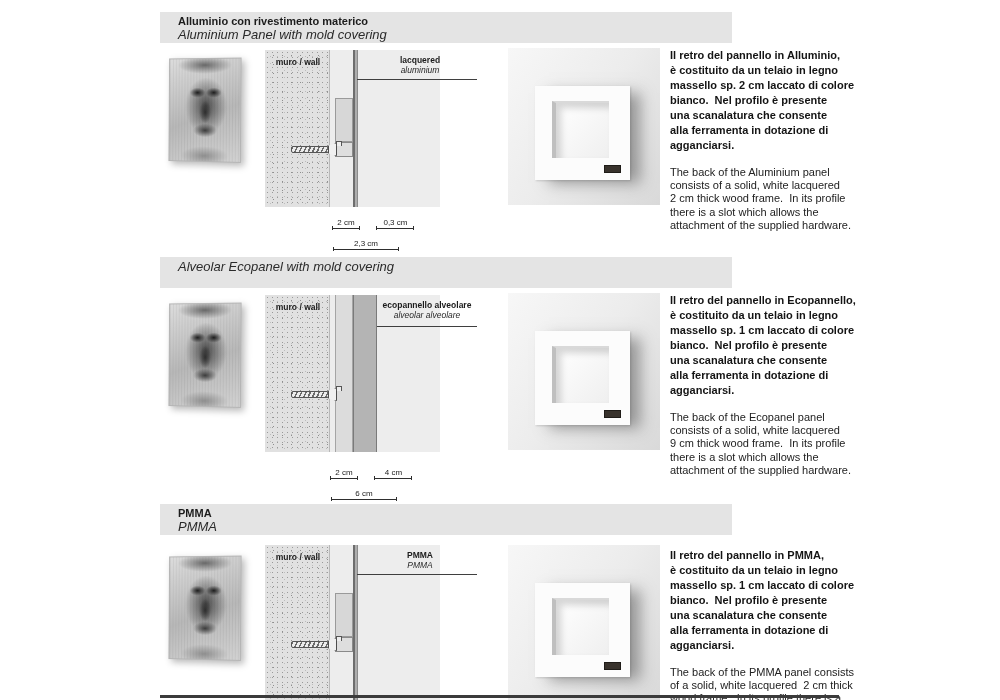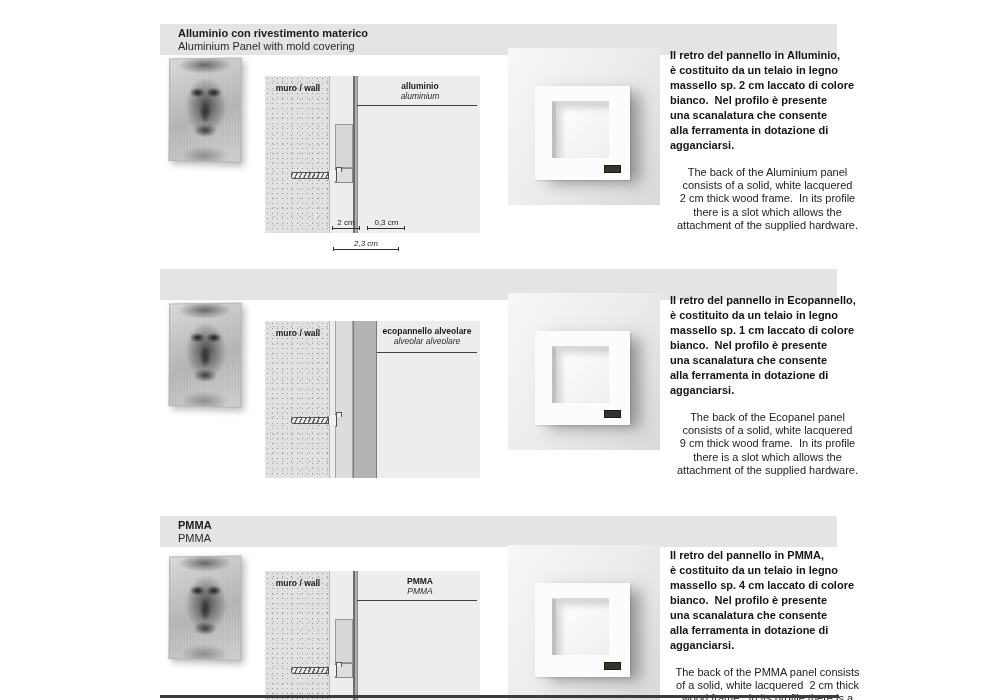--- a/index.html
+++ b/index.html
@@ -4,44 +4,44 @@
 <style>
   * { margin:0; padding:0; box-sizing:border-box; }
   html,body { background:#ffffff; }
   body { width:1000px; height:700px; overflow:hidden; position:relative;
          font-family:"Liberation Sans", sans-serif; color:#1a1a1a; }
   .page { position:absolute; left:0; top:0; width:1000px; height:700px; }
 
   .section { position:absolute; left:0; width:1000px; height:248px; }
 
   
-  .sec-header { position:absolute; left:160px; top:16px; width:677px; height:31px;
+  .sec-header { position:absolute; left:160px; top:4px; width:572px; height:31px;
                 background:#e4e4e4; padding:3px 0 0 18px; }
   .sec-title-it { font-size:11px; font-weight:bold; line-height:13px; color:#1c1c1c; }
-  .sec-title-en { font-size:11px; line-height:13px; color:#2a2a2a; }
+  .sec-title-en { font-size:13px; line-height:13px; color:#2a2a2a;font-style:italic; }
 
   
   .art { position:absolute; left:168px; top:50px; width:73px; height:104px;
          transform: perspective(320px) rotateY(-7deg) rotate(.4deg);
          box-shadow: 3px 3px 7px rgba(0,0,0,.28); border:1px solid #b5b5b5;
          background:
            radial-gradient(ellipse 11px 7px at 40% 33%, #1d1d1d, transparent 72%),
            radial-gradient(ellipse 11px 7px at 63% 33%, #1d1d1d, transparent 72%),
            radial-gradient(ellipse 8px 15px at 51% 52%, #2e2e2e, transparent 75%),
            radial-gradient(ellipse 16px 9px at 51% 70%, #3c3c3c, transparent 75%),
            radial-gradient(ellipse 28px 38px at 52% 46%, rgba(45,45,45,.8), rgba(90,90,90,.25) 60%, transparent 75%),
            radial-gradient(ellipse 34px 11px at 50% 6%, rgba(70,70,70,.75), transparent 80%),
            radial-gradient(ellipse 30px 12px at 50% 95%, rgba(95,95,95,.55), transparent 80%),
            repeating-linear-gradient(90deg, rgba(0,0,0,.05) 0 1px, transparent 1px 3px),
            linear-gradient(160deg,#dcdcdc,#b8b8b8 55%,#d2d2d2);
   }
 
   
-  .diagram { position:absolute; left:265px; top:42px; width:215px; height:157px;
-             background:#ededed;margin-top:26px; }
+  .diagram { position:absolute; left:265px; top:42px; width:175px; height:157px;
+             background:#ededed; }
   .wall { position:absolute; left:0; top:0; bottom:0; width:65px;
           background-color:#e1e1e1;
           background-image:
             radial-gradient(#9a9a9a .6px, transparent .8px),
             radial-gradient(#bdbdbd .6px, transparent .8px),
             radial-gradient(#8f8f8f .5px, transparent .7px);
           background-size:5px 5px, 7px 7px, 9px 9px;
           background-position:0 0, 2px 3px, 4px 1px;
           border-right:1px solid #b9b9b9; }
   .wall-label { position:absolute; left:6px; top:7px; width:54px; text-align:center;
@@ -70,42 +70,42 @@
   .mat-en { font-size:8.5px; line-height:10px; color:#2a2a2a;font-style:italic; }
   .leader { position:absolute; left:92px; top:29px; width:120px; height:0;
             border-bottom:1.5px solid #3f3f3f; }
   .wide .leader { left:112px; width:100px; top:31px; }
 
   
   .dims { position:absolute; }
   .dims-row { white-space:nowrap; margin-bottom:3px; }
   .dim { display:inline-block; text-align:center; font-size:8px; color:#1c1c1c;
          border-bottom:1px solid #2e2e2e; padding:0 2px 1px; position:relative; }
-  .dim + .dim { margin-left:3px; }
+  .dim + .dim { margin-left:12px; }
   .dim::before, .dim::after { content:""; position:absolute; bottom:-2px; width:1px; height:4px; background:#2e2e2e; }
   .dim::before { left:0; } .dim::after { right:0; }
-  .dim.w1 { min-width:28px; } .dim.w2 { min-width:38px; } .dim.total { min-width:66px; margin-left:1px;font-style:italic; }
+  .dim.w1 { min-width:28px; } .dim.w2 { min-width:38px; } .dim.total { min-width:66px; margin-left:1px; }
 
   
   .photo { position:absolute; left:508px; top:40px; width:152px; height:157px;
            background:linear-gradient(125deg,#f7f7f7 0%,#ececec 50%,#d9d9d9 100%); overflow:hidden; }
   .pframe { position:absolute; left:27px; top:38px; width:95px; height:94px;
             background:#fcfcfc;
             box-shadow: 12px 5px 14px -2px rgba(70,70,70,.5), 1px 1px 2px rgba(0,0,0,.15); }
   .phole { position:absolute; left:17px; top:15px; right:21px; bottom:22px;
            background:linear-gradient(135deg,#ffffff,#efefef);
            border-left:4px solid #bfbfbf; border-top:2px solid #d9d9d9;
            box-shadow: inset 5px 5px 7px rgba(0,0,0,.16); }
   .badge { position:absolute; right:9px; bottom:7px; width:17px; height:8px;
            background:#38322c; border:1px solid #1f1c18; }
 
   
   .desc { position:absolute; left:670px; top:40px; width:195px; }
   .desc-it { font-size:11px; font-weight:bold; line-height:15px; white-space:pre-wrap; color:#141414; }
-  .desc-en { font-size:11px; line-height:13.2px; white-space:pre-wrap; margin-top:13px; color:#222;text-align:center; }
+  .desc-en { font-size:11px; line-height:13.2px; white-space:pre-wrap; margin-top:13px; color:#222; }
 
   
   #sec0 { top:8px; } #sec1 { top:253px; } #sec2 { top:500px; height:200px; }
   #sec2 .art { top:56px; }
   #sec2 .diagram { top:45px; height:160px; }
   #sec2 .photo { top:45px; }
   #sec2 .desc { top:48px; }
 
   .footer-rule { position:absolute; left:160px; top:695px; width:679px; height:3px;
                  background:#3b3b3b; }
@@ -126,21 +126,21 @@
       <div class="wall-label">muro / wall</div>
       <div class="frame-block"></div>
       <div class="bracket"></div>
       <div class="panel-layer"></div>
       <div class="screw">
         <div class="shaft"></div>
         <div class="head"></div>
         <div class="slot"></div>
       </div>
       <div class="mat-label">
-        <div class="mat-it">alluminio</div>
+        <div class="mat-it">lacquered</div>
         <div class="mat-en">aluminium</div>
       </div>
       <div class="leader"></div>
     </div>
     <div class="dims" style="left:332px; top:203px;">
       <div class="dims-row">
         <span class="dim w1">2 cm</span>
         <span class="dim w2">0,3 cm</span>
       </div>
       <div class="dims-row">
@@ -164,37 +164,47 @@
       <div class="desc-en">The back of the Aluminium panel
 consists of a solid, white lacquered
 2 cm thick wood frame.  In its profile
 there is a slot which allows the
 attachment of the supplied hardware.</div>
     </div>
   </div>
 
   <div class="section" id="sec1">
     <div class="sec-header">
+      <div class="sec-title-en">Alveolar Ecopanel with mold covering</div>
     </div>
     <div class="art"></div>
     <div class="diagram wide">
       <div class="wall"></div>
       <div class="wall-label">muro / wall</div>
       <div class="frame-strip"></div>
       <div class="panel-layer"></div>
       <div class="screw">
         <div class="shaft"></div>
         <div class="head"></div>
         <div class="slot"></div>
       </div>
       <div class="mat-label">
         <div class="mat-it">ecopannello alveolare</div>
         <div class="mat-en">alveolar alveolare</div>
       </div>
       <div class="leader"></div>
+    </div>
+    <div class="dims" style="left:330px; top:208px;">
+      <div class="dims-row">
+        <span class="dim w1">2 cm</span>
+        <span class="dim w2">4 cm</span>
+      </div>
+      <div class="dims-row">
+        <span class="dim total">6 cm</span>
+      </div>
     </div>
     <div class="photo">
       <div class="pframe">
         <div class="phole"></div>
         <div class="badge"></div>
       </div>
     </div>
     <div class="desc">
       <div class="desc-it">Il retro del pannello in Ecopannello,
 è costituito da un telaio in legno
@@ -236,21 +246,21 @@
     </div>
     <div class="photo">
       <div class="pframe">
         <div class="phole"></div>
         <div class="badge"></div>
       </div>
     </div>
     <div class="desc">
       <div class="desc-it">Il retro del pannello in PMMA,
 è costituito da un telaio in legno
-massello sp. 4 cm laccato di colore
+massello sp. 1 cm laccato di colore
 bianco.  Nel profilo è presente
 una scanalatura che consente
 alla ferramenta in dotazione di
 agganciarsi.</div>
       <div class="desc-en">The back of the PMMA panel consists
 of a solid, white lacquered  2 cm thick
 wood frame.  In its profile there is a
 slot which allows the attachment of the
 supplied hardware.</div>
     </div>

